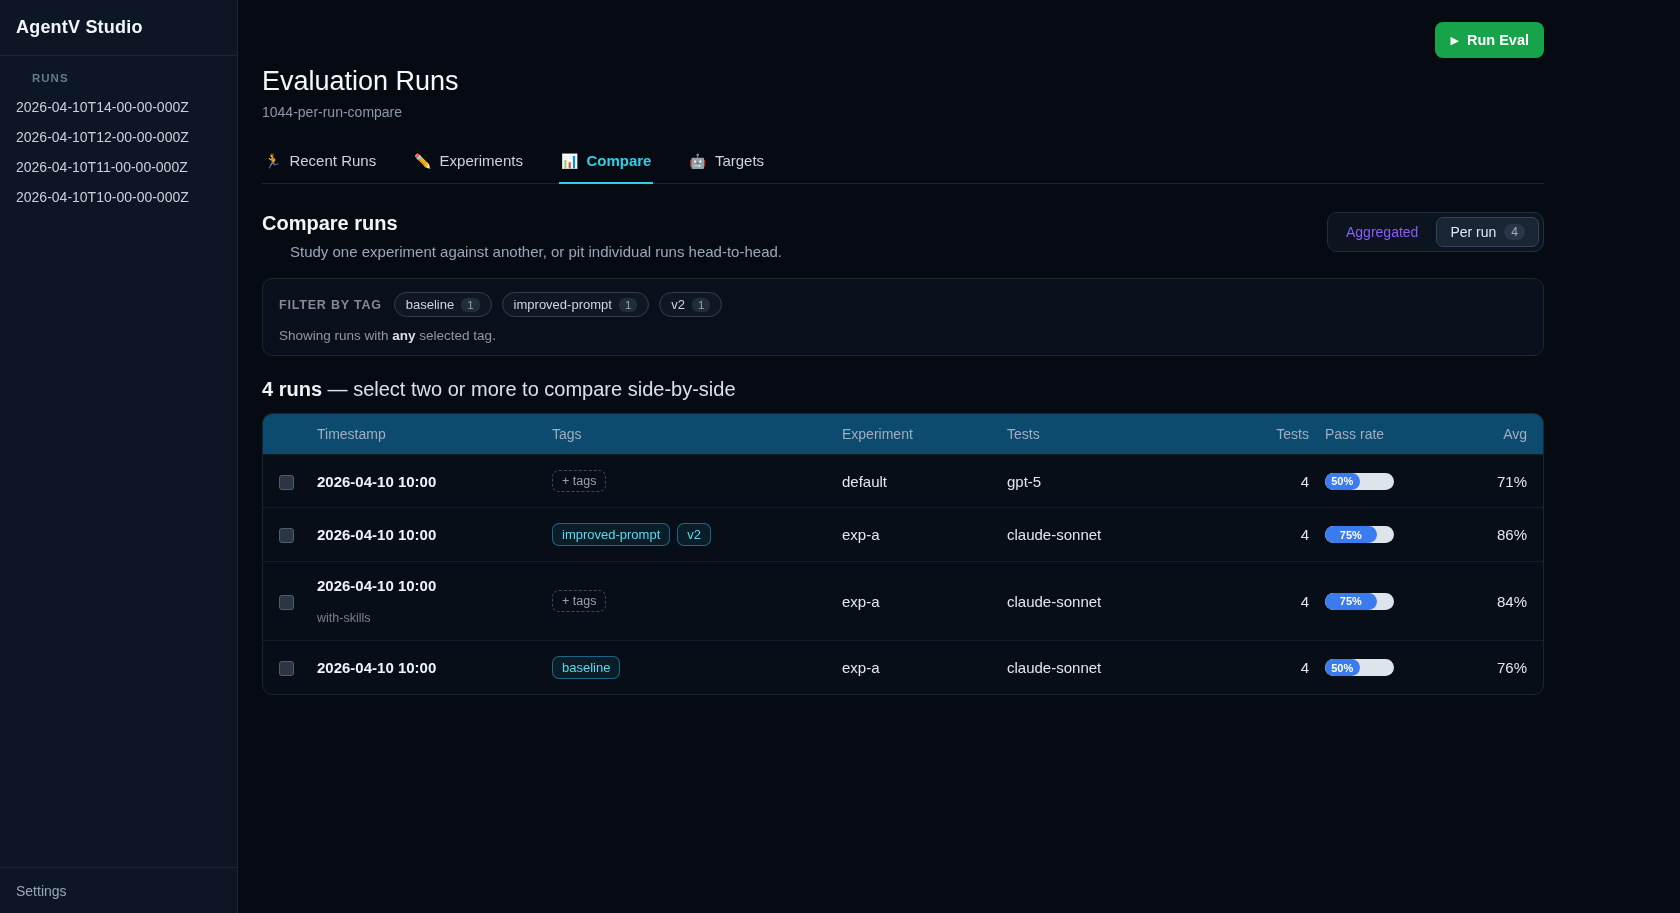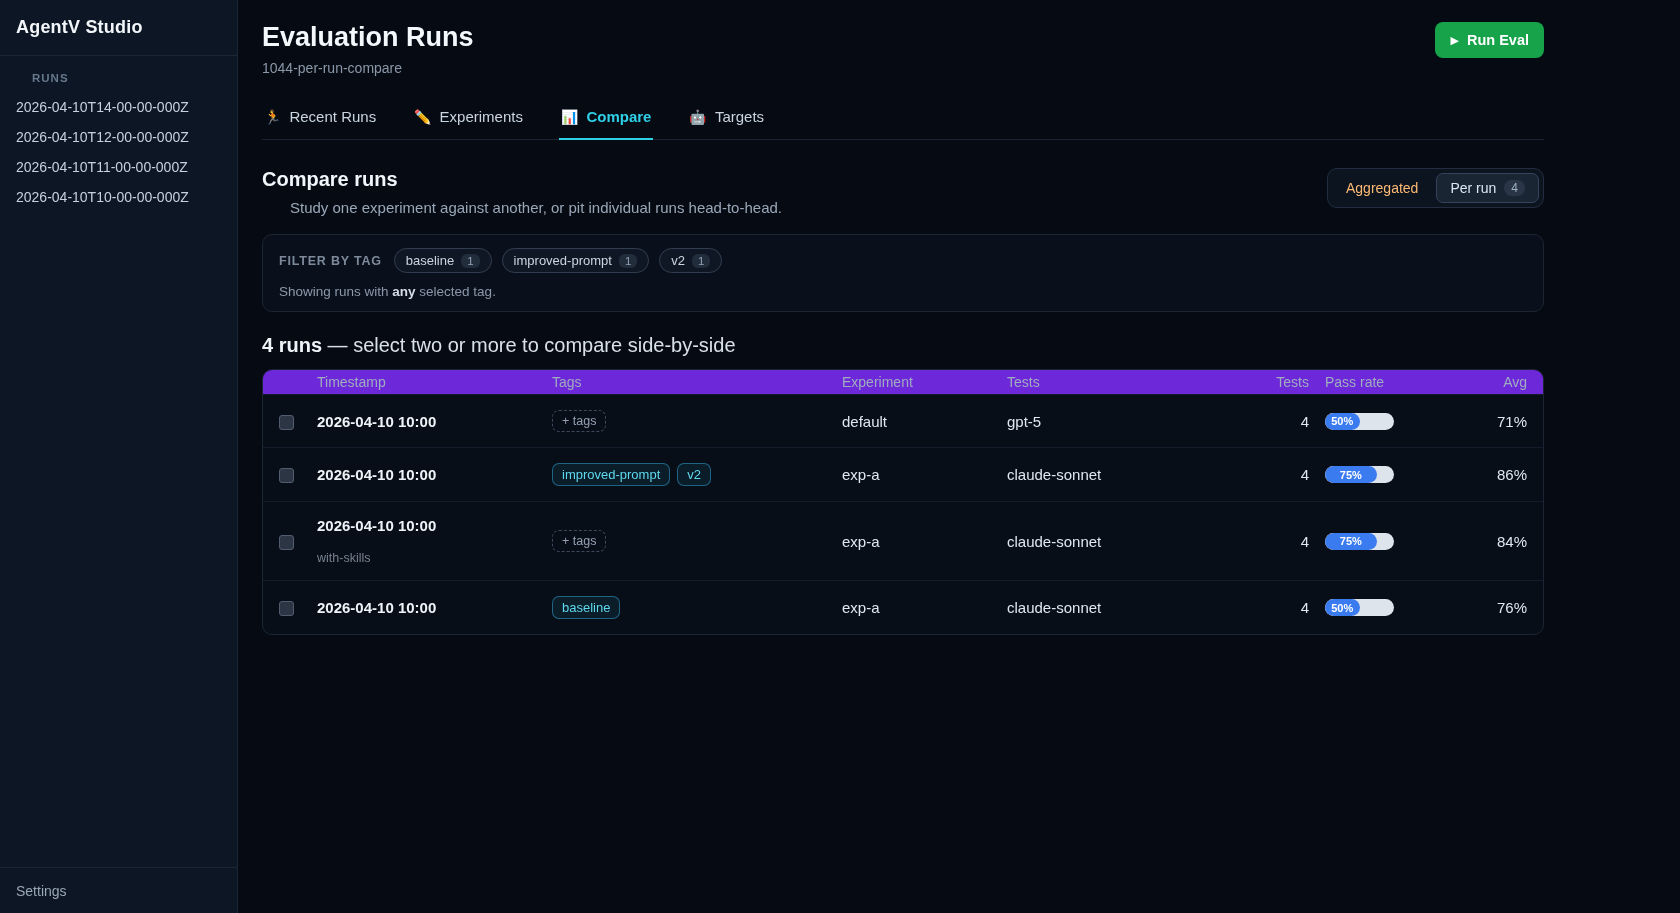--- a/index.html
+++ b/index.html
@@ -26,21 +26,21 @@
   .run-item {
     display:block; padding:7px 16px; font-size:14px; color:#c7d2de;
     text-decoration:none; cursor:pointer; white-space:nowrap;
   }
   .sidebar-footer { border-top:1px solid #1b2534; padding:14px 16px; }
   .settings-link { font-size:14px; color:#9aa7b5; text-decoration:none; cursor:pointer; }
 
   
   .main { flex:1; padding:22px 136px 24px 24px; overflow:hidden; }
   .page-header { display:flex; justify-content:space-between; align-items:flex-start; }
-  .page-title { font-size:27px; font-weight:bold; color:#f4f8fc; }
+  .page-title { font-size:27px; font-weight:normal; color:#f4f8fc;margin-top:44px; }
   .page-subtitle { margin-top:7px; font-size:14px; color:#8b98a9; }
   .run-eval-btn {
     display:inline-flex; align-items:center; gap:8px;
     background:#16a34a; color:#ffffff; border:none; border-radius:8px;
     padding:10px 15px; font-size:14.5px; font-weight:600; cursor:pointer;
     font-family:inherit;
   }
   .run-eval-btn .play { font-size:11px; }
 
   
@@ -56,21 +56,21 @@
   
   .compare-header { display:flex; justify-content:space-between; align-items:flex-start; margin-top:28px; }
   .compare-title { font-size:20px; font-weight:bold; color:#f2f6fa; }
   .compare-subtitle { margin-top:8px; font-size:15px; color:#9aa7b8;margin-left:28px; }
   .view-toggle {
     display:inline-flex; align-items:center; gap:4px;
     background:#0c1420; border:1px solid #222e40; border-radius:10px; padding:4px;
   }
   .toggle-option {
     display:inline-flex; align-items:center; gap:8px;
-    padding:6px 13px; font-size:14px; color:#fdba74; cursor:pointer;
+    padding:6px 13px; font-size:14px; color:#8b5cf6; cursor:pointer;
     border-radius:7px; border:1px solid transparent;
   }
   .toggle-option.active {
     background:#1a2534; border-color:#34445c; color:#dbe7f5;
   }
   .toggle-badge {
     background:#2a3547; color:#9fb0c4; font-size:12px; border-radius:999px;
     padding:1px 7px;
   }
 
@@ -99,22 +99,22 @@
 
   
   .runs-table-wrap {
     border:1px solid #1b2534; border-radius:10px; overflow:hidden; background:#080e18;
   }
   table { width:100%; border-collapse:collapse; table-layout:fixed; }
   col.c-check { width:46px; } col.c-ts { width:235px; } col.c-tags { width:290px; }
   col.c-exp { width:165px; } col.c-target { width:230px; } col.c-tests { width:88px; }
   col.c-pass { width:122px; } col.c-avg { width:auto; }
   thead th {
-    background:#6d28d9; font-size:14px; font-weight:normal; color:#9fadbf;
-    text-align:left; padding:4px 8px;
+    background:#0c4a6e; font-size:14px; font-weight:normal; color:#9fadbf;
+    text-align:left; padding:12px 8px;
   }
   thead th:first-child { padding-left:16px; }
   th.num, td.num { text-align:right; }
   td.avg, th.c-avg { text-align:right; padding-right:16px; }
   tbody tr { border-top:1px solid #121c2a; }
   tbody td { padding:15px 8px; vertical-align:middle; font-size:15px; color:#dfe7f0; }
   td.cell-check { padding-left:16px; }
   .checkbox {
     display:inline-block; width:15px; height:15px; border-radius:3px;
     background:#2c3543; border:1px solid #515d6f; cursor:pointer; vertical-align:middle;

